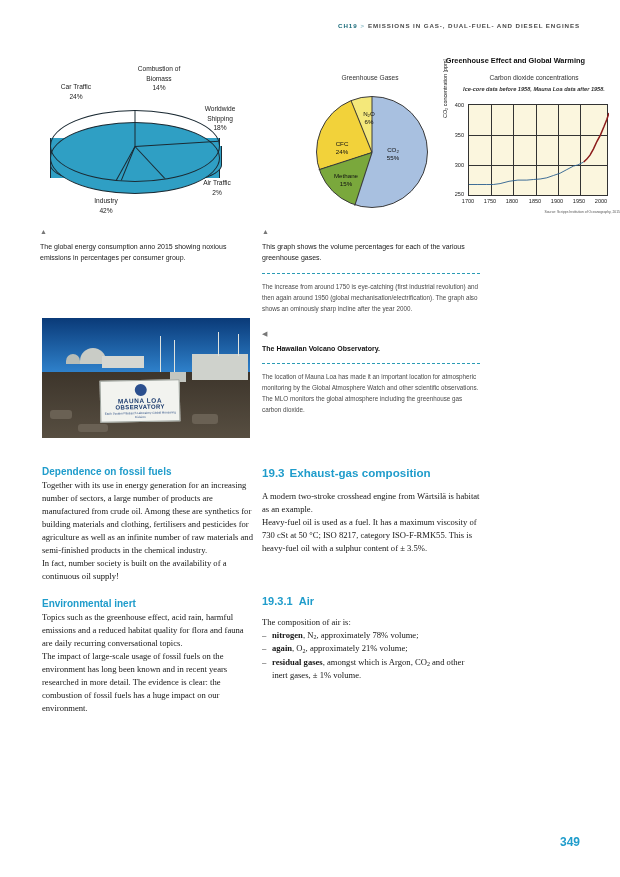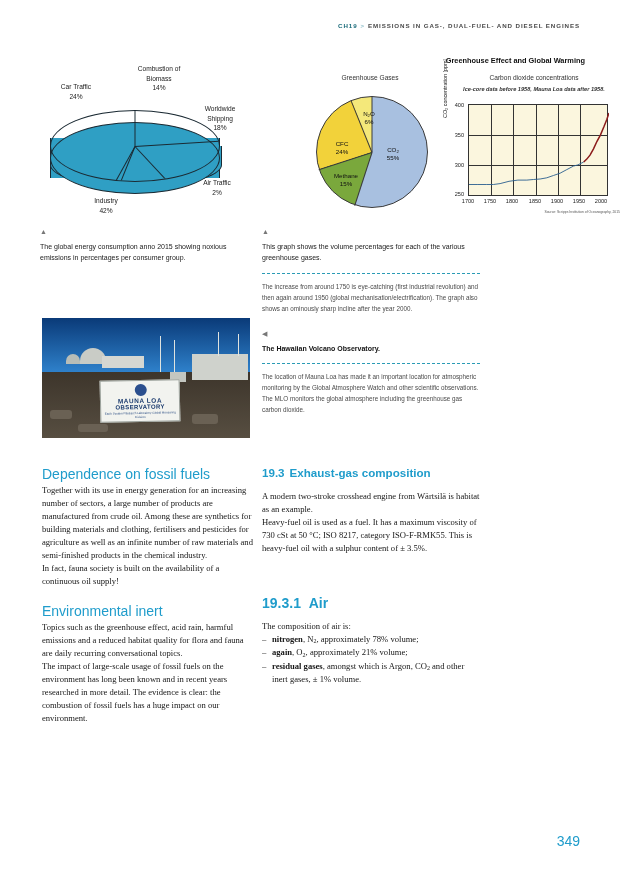--- a/index.html
+++ b/index.html
@@ -159,52 +159,52 @@
   .ph-sign-t1 { position:absolute; left:0; top:16px; width:100%; text-align:center; font-size:6.4px; font-weight:bold; color:#1a3a6e; letter-spacing:0.6px;}
   .ph-sign-t2 { position:absolute; left:0; top:23px; width:100%; text-align:center; font-size:6px; font-weight:bold; color:#1a3a6e; letter-spacing:0.4px;}
   .ph-sign-t3 { position:absolute; left:0; top:30px; width:100%; text-align:center; font-size:3px; color:#2d4f84; line-height:1.35;}
   .ph-rock { position:absolute; background:#6a6154; border-radius:3px; }
   .ph-truck { position:absolute; left:128px; top:54px; width:16px; height:10px; background:#c3c6c0; }
 
   
   .colL { position:absolute; left:42px; top:466px; width:212px; }
   .colR { position:absolute; left:262px; top:466px; width:218px; }
   .h-sub {
-    font-size: 14px; font-weight: normal; color: #1f9ccb;
+    font-size: 10px; font-weight: bold; color: #1f9ccb;
     margin-bottom: 2px; font-family: "Liberation Sans", sans-serif;
   }
   .body {
     font-family: "Liberation Serif", serif;
     font-size: 8.6px; line-height: 1.52; color: #161616; text-align: left;
   }
   .gap { height: 14px; }
   .h2 {
     font-size: 11.6px; font-weight: bold; color: #1f9ccb;
     font-family: "Liberation Sans", sans-serif; margin-bottom: 11px;
   }
   .h2 .num { margin-right: 5px; }
   .h3 {
-    font-size: 14px; font-weight: bold; color: #1f9ccb;
+    font-size: 11px; font-weight: bold; color: #1f9ccb;
     font-family: "Liberation Sans", sans-serif; margin-bottom: 9px;
   }
   .ital-note {
     font-family: "Liberation Serif", serif; font-size: 8.6px; line-height:1.52;
     color: #e0a84a; font-style: italic;
   }
   .ital-note .up { font-style: normal; }
   ul.dashlist { list-style:none; }
   ul.dashlist li {
     font-family:"Liberation Serif", serif; font-size:8.6px; line-height:1.52;
     color:#161616; padding-left: 10px; position:relative;
   }
   ul.dashlist li .dash { position:absolute; left:0; top:0; }
   ul.dashlist li b { font-weight: bold; }
   .pageno {
     position:absolute; right:40px; bottom:28px;
-    font-size: 14px; font-weight:normal; color:#1f9ccb;
+    font-size: 12px; font-weight:bold; color:#1f9ccb;
     font-family:"Liberation Sans", sans-serif;
   }
   sub { font-size: 0.7em; vertical-align: baseline; position: relative; bottom: -0.18em; }
 </style>
 </head>
 <body>
 
 <div class="page">
 
   <div class="header">
@@ -334,21 +334,21 @@
       <div class="ph-sign-circle"></div>
       <div class="ph-sign-t1">MAUNA LOA</div>
       <div class="ph-sign-t2">OBSERVATORY</div>
       <div class="ph-sign-t3">Earth System Research Laboratory Global Monitoring Division</div>
     </div>
   </div>
 
   <div class="colL">
     <div class="h-sub">Dependence on fossil fuels</div>
     <div class="body">Together with its use in energy generation for an increasing number of sectors, a large number of products are manufactured from crude oil. Among these are synthetics for building materials and clothing, fertilisers and pesticides for agriculture as well as an infinite number of raw materials and semi-finished products in the chemical industry.</div>
-    <div class="body">In fact, fauna society is built on the availability of a continuous oil supply!</div>
+    <div class="body">In fact, number society is built on the availability of a continuous oil supply!</div>
     <div class="gap"></div>
     <div class="h-sub">Environmental inert</div>
     <div class="body">Topics such as the greenhouse effect, acid rain, harmful emissions and a reduced habitat quality for flora and fauna are daily recurring conversational topics.</div>
     <div class="body">The impact of large-scale usage of fossil fuels on the environment has long been known and in recent years researched in more detail. The evidence is clear: the combustion of fossil fuels has a huge impact on our environment.</div>
   </div>
 
   <div class="colR">
     <div class="h2">
       <span class="num">19.3</span><span>Exhaust-gas composition</span>
     </div>

